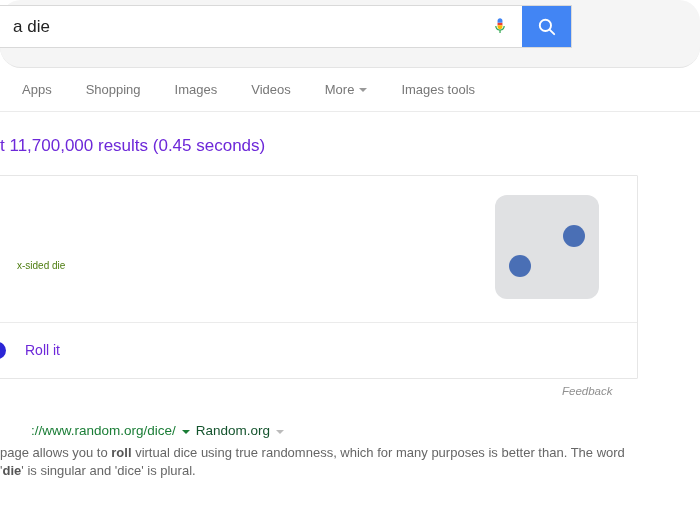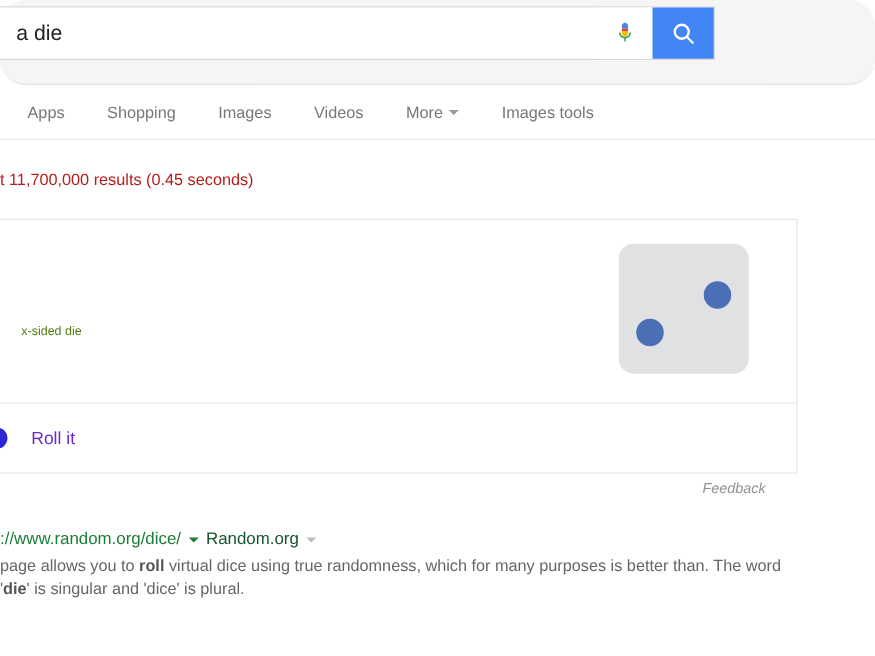--- a/index.html
+++ b/index.html
@@ -81,22 +81,22 @@
     border-left: 4px solid transparent;
     border-right: 4px solid transparent;
     border-top: 4px solid #999;
     margin-left: 5px;
   }
 
   
   .stats {
     position: absolute;
     left: 0; top: 136px;
-    font-size: 13px;
-    color: #b91c1c;
+    font-size: 17px;
+    color: #6d28d9;
     white-space: nowrap;
   }
 
   
   .widget-card {
     position: absolute;
     left: -160px; top: 175px;
     width: 798px; height: 204px;
     background: #fff;
     border: 1px solid #e6e6e6;
@@ -167,20 +167,21 @@
     white-space: nowrap;
     cursor: pointer;
   }
   .result-cite-line {
     margin-top: 2px;
     display: flex;
     align-items: center;
     font-size: 13.5px;
     line-height: 18px;
     white-space: nowrap;
+    padding-left: 31px;
   }
   .cite-url { color: #1a7d36; }
   .cite-caret {
     display: inline-block;
     width: 0; height: 0;
     border-left: 4px solid transparent;
     border-right: 4px solid transparent;
     border-top: 4px solid #1a7d36;
     margin: 2px 6px 0 6px;
     cursor: pointer;

